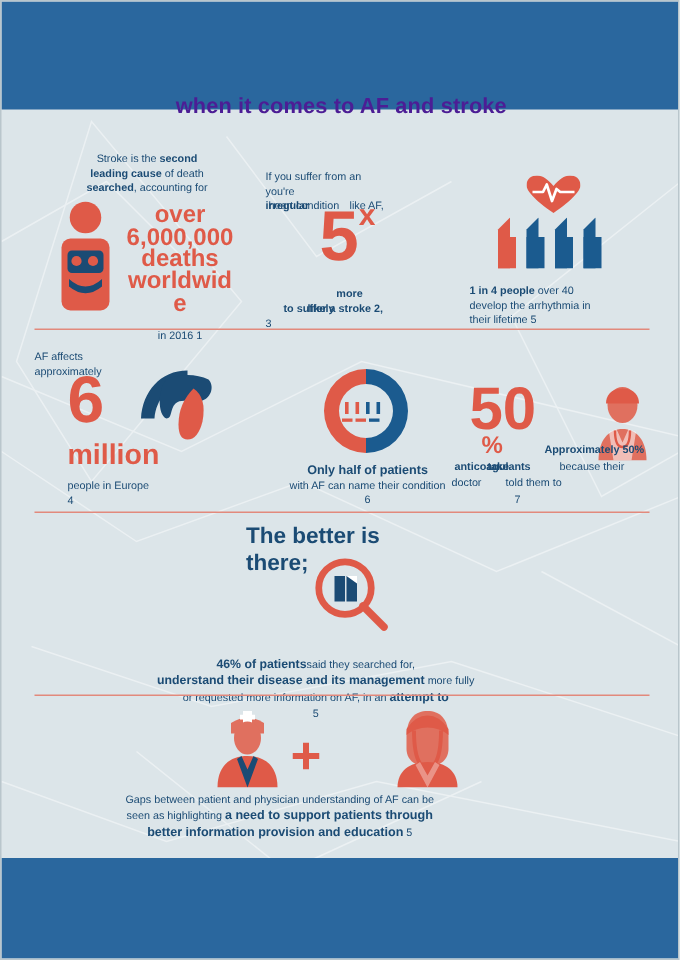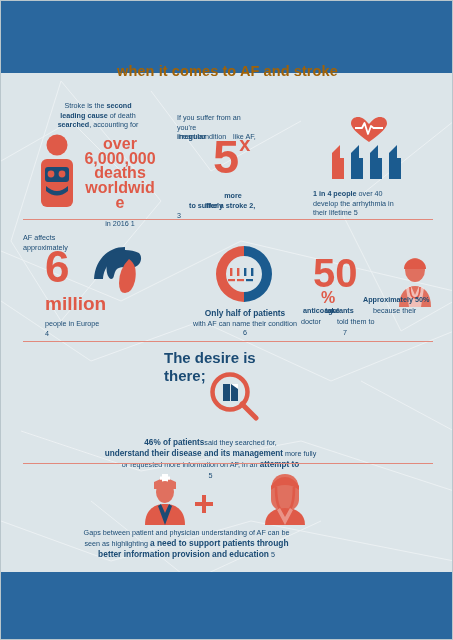--- a/index.html
+++ b/index.html
@@ -26,21 +26,21 @@
     background:#2a679e; z-index:1;
   }
   .header-title {
     position:absolute; top:10px; left:0; width:453px;
     text-align:center; color:#ffffff;
     font-size:21px; font-weight:bold; line-height:25px;
     letter-spacing:.2px;
   }
   .header-sub {
     position:absolute; top:62px; left:0; width:453px;
-    text-align:center; color:#a16207;
+    text-align:center; color:#4c1d95;
     font-size:14.5px; font-weight:bold; z-index:3;
     letter-spacing:.1px;
   }
 
   
   .sect { position:absolute; z-index:2; }
   .txt-blue { color:#1b4b74; }
   .b { font-weight:bold; }
   .small { font-size:7.2px; line-height:9.6px; }
 
@@ -249,21 +249,21 @@
         <span class="small txt-blue" style="position:absolute; left:36px; top:0;">told them to</span>
       </div>
       <div class="small txt-blue" style="position:relative; left:22px;">7</div>
     </div>
   </div>
 
   <div class="divider" style="left:22px; top:340px; width:410px;"></div>
 
   <div class="sect" style="left:0; top:348px; width:453px;">
     <div class="txt-blue" style="position:absolute; left:163px; top:0; font-size:15px; font-weight:bold; line-height:18px;">
-      <div>The desire is</div>
+      <div>The better is</div>
       <div>there;</div>
     </div>
 
     <svg style="position:absolute; left:208px; top:22px;" width="52" height="52" viewBox="0 0 52 52">
       <circle cx="21" cy="21" r="17.5" fill="none" stroke="#df5a48" stroke-width="4.5"></circle>
       <path d="M33 33 L47 47" stroke="#df5a48" stroke-width="5" stroke-linecap="round"></path>
       <path d="M14 13 h7 v17 h-7 z" fill="#1b4b74"></path>
       <path d="M22 13 h7 v17 h-7 z" fill="#1b4b74"></path>
       <path d="M22 13 l7 0 l0 5 l-7 -5 z" fill="#ffffff"></path>
     </svg>

